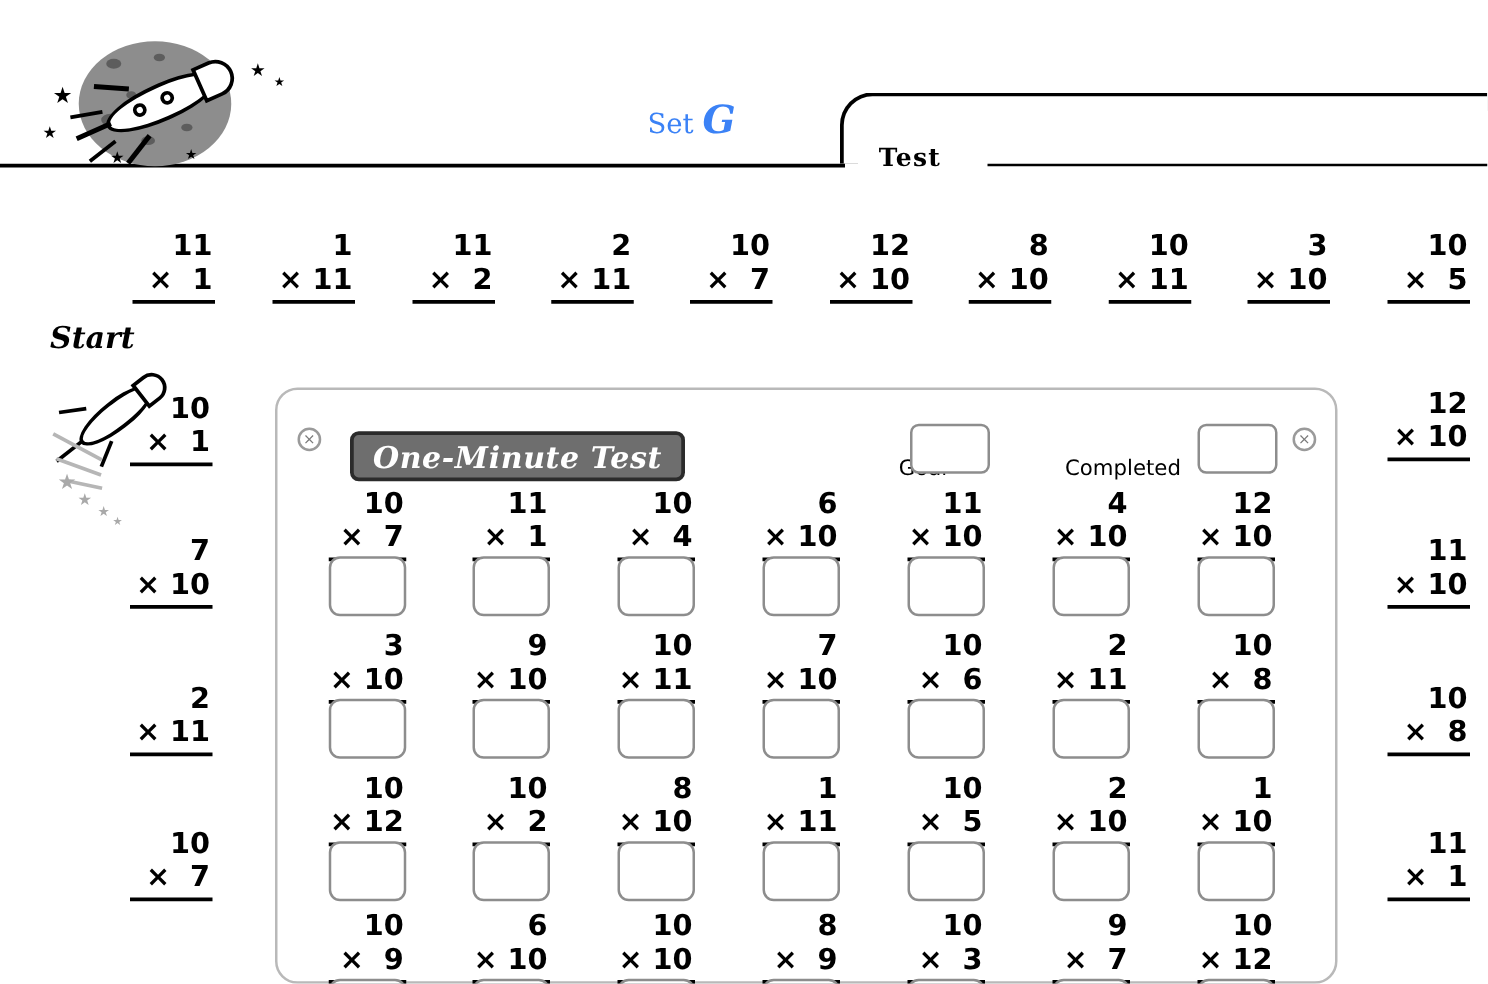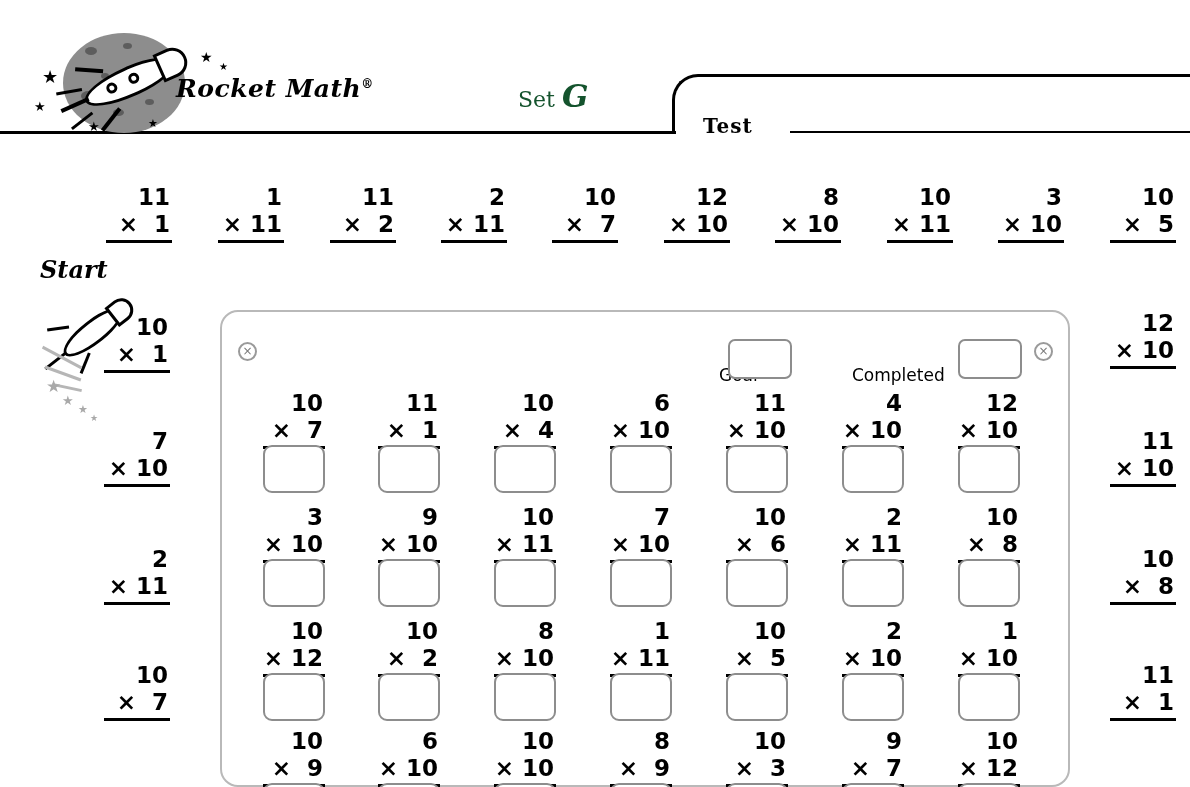--- a/index.html
+++ b/index.html
@@ -82,21 +82,21 @@
     font-family: "DejaVu Serif", serif;
     font-size: 22px;
     color: #000;
     white-space: nowrap;
   }
   .title-2 {
     position: absolute;
     left: 518px; top: 78px;
     font-family: "DejaVu Serif", serif;
     font-size: 22px;
-    color: #14532d;
+    color: #3b82f6;
     white-space: nowrap;
     text-align: right;
   }
   .title-2 .setletter {
     font-style: italic;
     font-weight: bold;
     font-size: 31px;
   }
 
   
@@ -283,21 +283,20 @@
     <div class="rocket-fin" style="left:-4px;top:56px;width:26px;height:3px;transform:rotate(-14deg);"></div>
   </div>
 
   <div class="star dark" style="left:42px;top:68px;font-size:18px;">★</div>
   <div class="star dark" style="left:34px;top:100px;font-size:13px;">★</div>
   <div class="star dark" style="left:200px;top:50px;font-size:14px;">★</div>
   <div class="star dark" style="left:219px;top:62px;font-size:10px;">★</div>
   <div class="star dark" style="left:88px;top:120px;font-size:13px;">★</div>
   <div class="star dark" style="left:148px;top:118px;font-size:11px;">★</div>
 
-  <div class="brand"><span>Rocket Math</span><sup>®</sup></div>
   <div class="title-2"><span>Set</span> <span class="setletter">G</span></div>
 </div>
 
 <div class="start-label">Start</div>
 <div class="rocket-s">
   <div class="body"></div>
   <div class="nose"></div>
   <div class="rocket-fin" style="left:22px;top:16px;width:22px;height:3px;transform:rotate(30deg);"></div>
   <div class="rocket-fin" style="left:22px;top:60px;width:22px;height:3px;transform:rotate(-30deg);"></div>
   <div class="rocket-fin" style="left:-2px;top:40px;width:26px;height:3px;"></div>
@@ -307,20 +306,21 @@
 <div class="trail" style="left:52px;top:386px;width:30px;transform:rotate(12deg);"></div>
 <div class="star" style="left:46px;top:378px;font-size:17px;">★</div>
 <div class="star" style="left:62px;top:394px;font-size:13px;">★</div>
 <div class="star" style="left:78px;top:404px;font-size:11px;">★</div>
 <div class="star" style="left:90px;top:414px;font-size:9px;">★</div>
 
 <div class="card">
   <div class="card-x" style="left:16px;top:30px;">×</div>
   <div class="card-x" style="left:812px;top:30px;">×</div>
 
+  <div class="omt">One-Minute Test</div>
 
   <div class="field-label" style="left:453px;top:53px;margin-left:44px;">Goal</div>
   <div class="field-box" style="left:506px;top:27px;"></div>
   <div class="field-label" style="left:630px;top:53px;">Completed</div>
   <div class="field-box" style="left:736px;top:27px;"></div>
 </div>
 
 <div id="problems">
     <div class="prob" style="left: 106px; top: 184px; width: 66px;">
       <span class="top">11</span>

